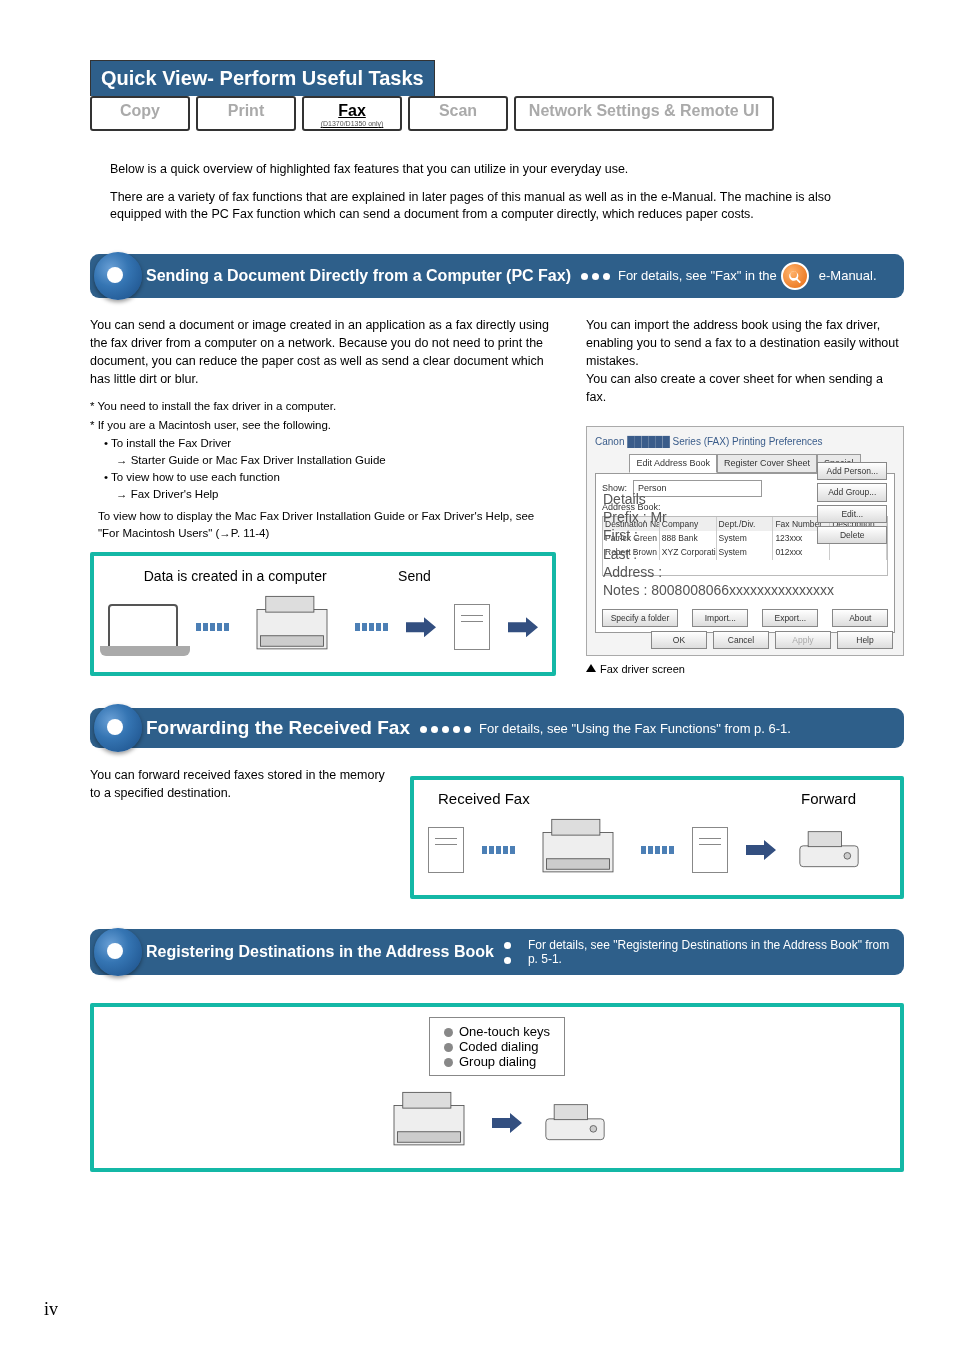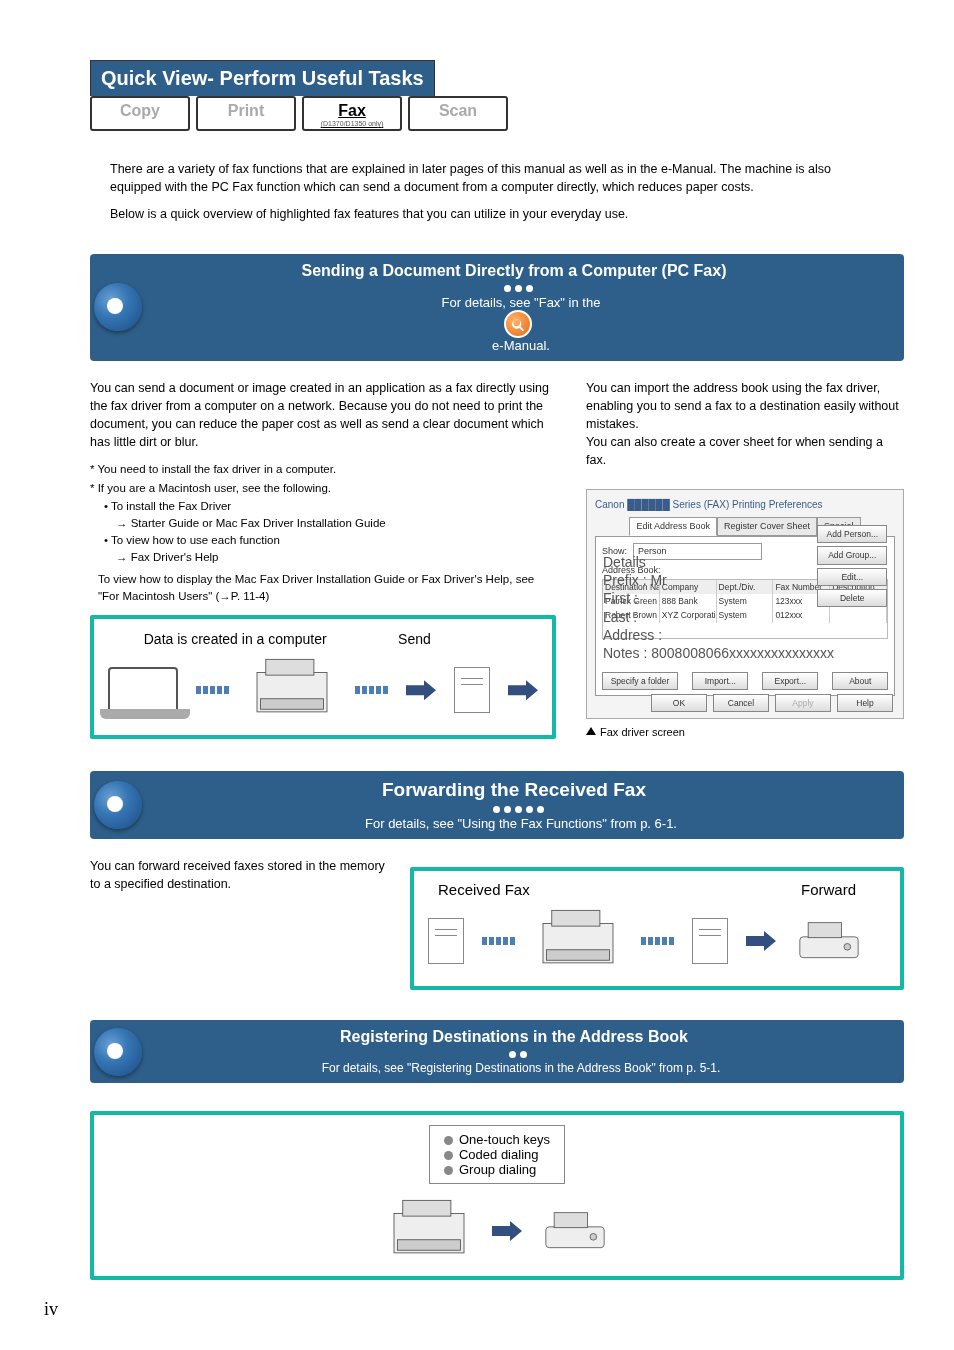--- a/index.html
+++ b/index.html
@@ -44,28 +44,27 @@
   .tab.active { color: #000; text-decoration: underline; border-width: 2px; }
   .tab .sub { font-size: 7px; font-weight: normal; color: #555; text-decoration: none; display: block; }
   .tab.wide { min-width: 260px; }
   .intro { margin: 30px 20px 20px 20px; font-size: 12.5px; line-height: 1.4; }
   .intro p { margin-bottom: 10px; }
 
   .section-head {
     position: relative;
     background: #2e5f8a;
     color: #fff;
-    border-radius: 4px;
+    border-radius: 9px;
     padding: 8px 14px 8px 56px;
     margin: 30px 0 18px 0;
     display: flex;
     align-items: center;
     font-size: 13px;
     min-height: 40px;
-    flex-direction: column;
   }
   .section-head .bullet-big {
     position: absolute;
     left: 4px; top: 50%;
     width: 48px; height: 48px;
     transform: translateY(-50%);
     background: radial-gradient(circle at 35% 35%, #6aa0d6 0%, #3575b3 40%, #1a4d86 100%);
     border-radius: 50%;
     box-shadow: 0 2px 4px rgba(0,0,0,0.4);
   }
@@ -148,25 +147,26 @@
 
 <div class="title-bar">Quick View- Perform Useful Tasks</div>
 <div class="tab-row">
   <div class="tab">Copy</div>
   <div class="tab">Print</div>
   <div class="tab active">
     <span>Fax</span>
     <span class="sub">(D1370/D1350 only)</span>
   </div>
   <div class="tab">Scan</div>
+  <div class="tab wide">Network Settings &amp; Remote UI</div>
 </div>
 
 <div class="intro">
+  <p>Below is a quick overview of highlighted fax features that you can utilize in your everyday use.</p>
   <p>There are a variety of fax functions that are explained in later pages of this manual as well as in the e-Manual.  The machine is also equipped with the PC Fax function which can send a document from a computer directly, which reduces paper costs.</p>
-  <p>Below is a quick overview of highlighted fax features that you can utilize in your everyday use.</p>
 </div>
 
 
 <div class="section-head">
   <span class="bullet-big"></span>
   <span class="title">Sending a Document Directly from a Computer (PC Fax)</span>
   <span class="dots"><span></span><span></span><span></span></span>
   <span class="tail">For details, see "Fax" in the</span>
   <span class="emanual-icon">
     <svg viewBox="0 0 24 24">

